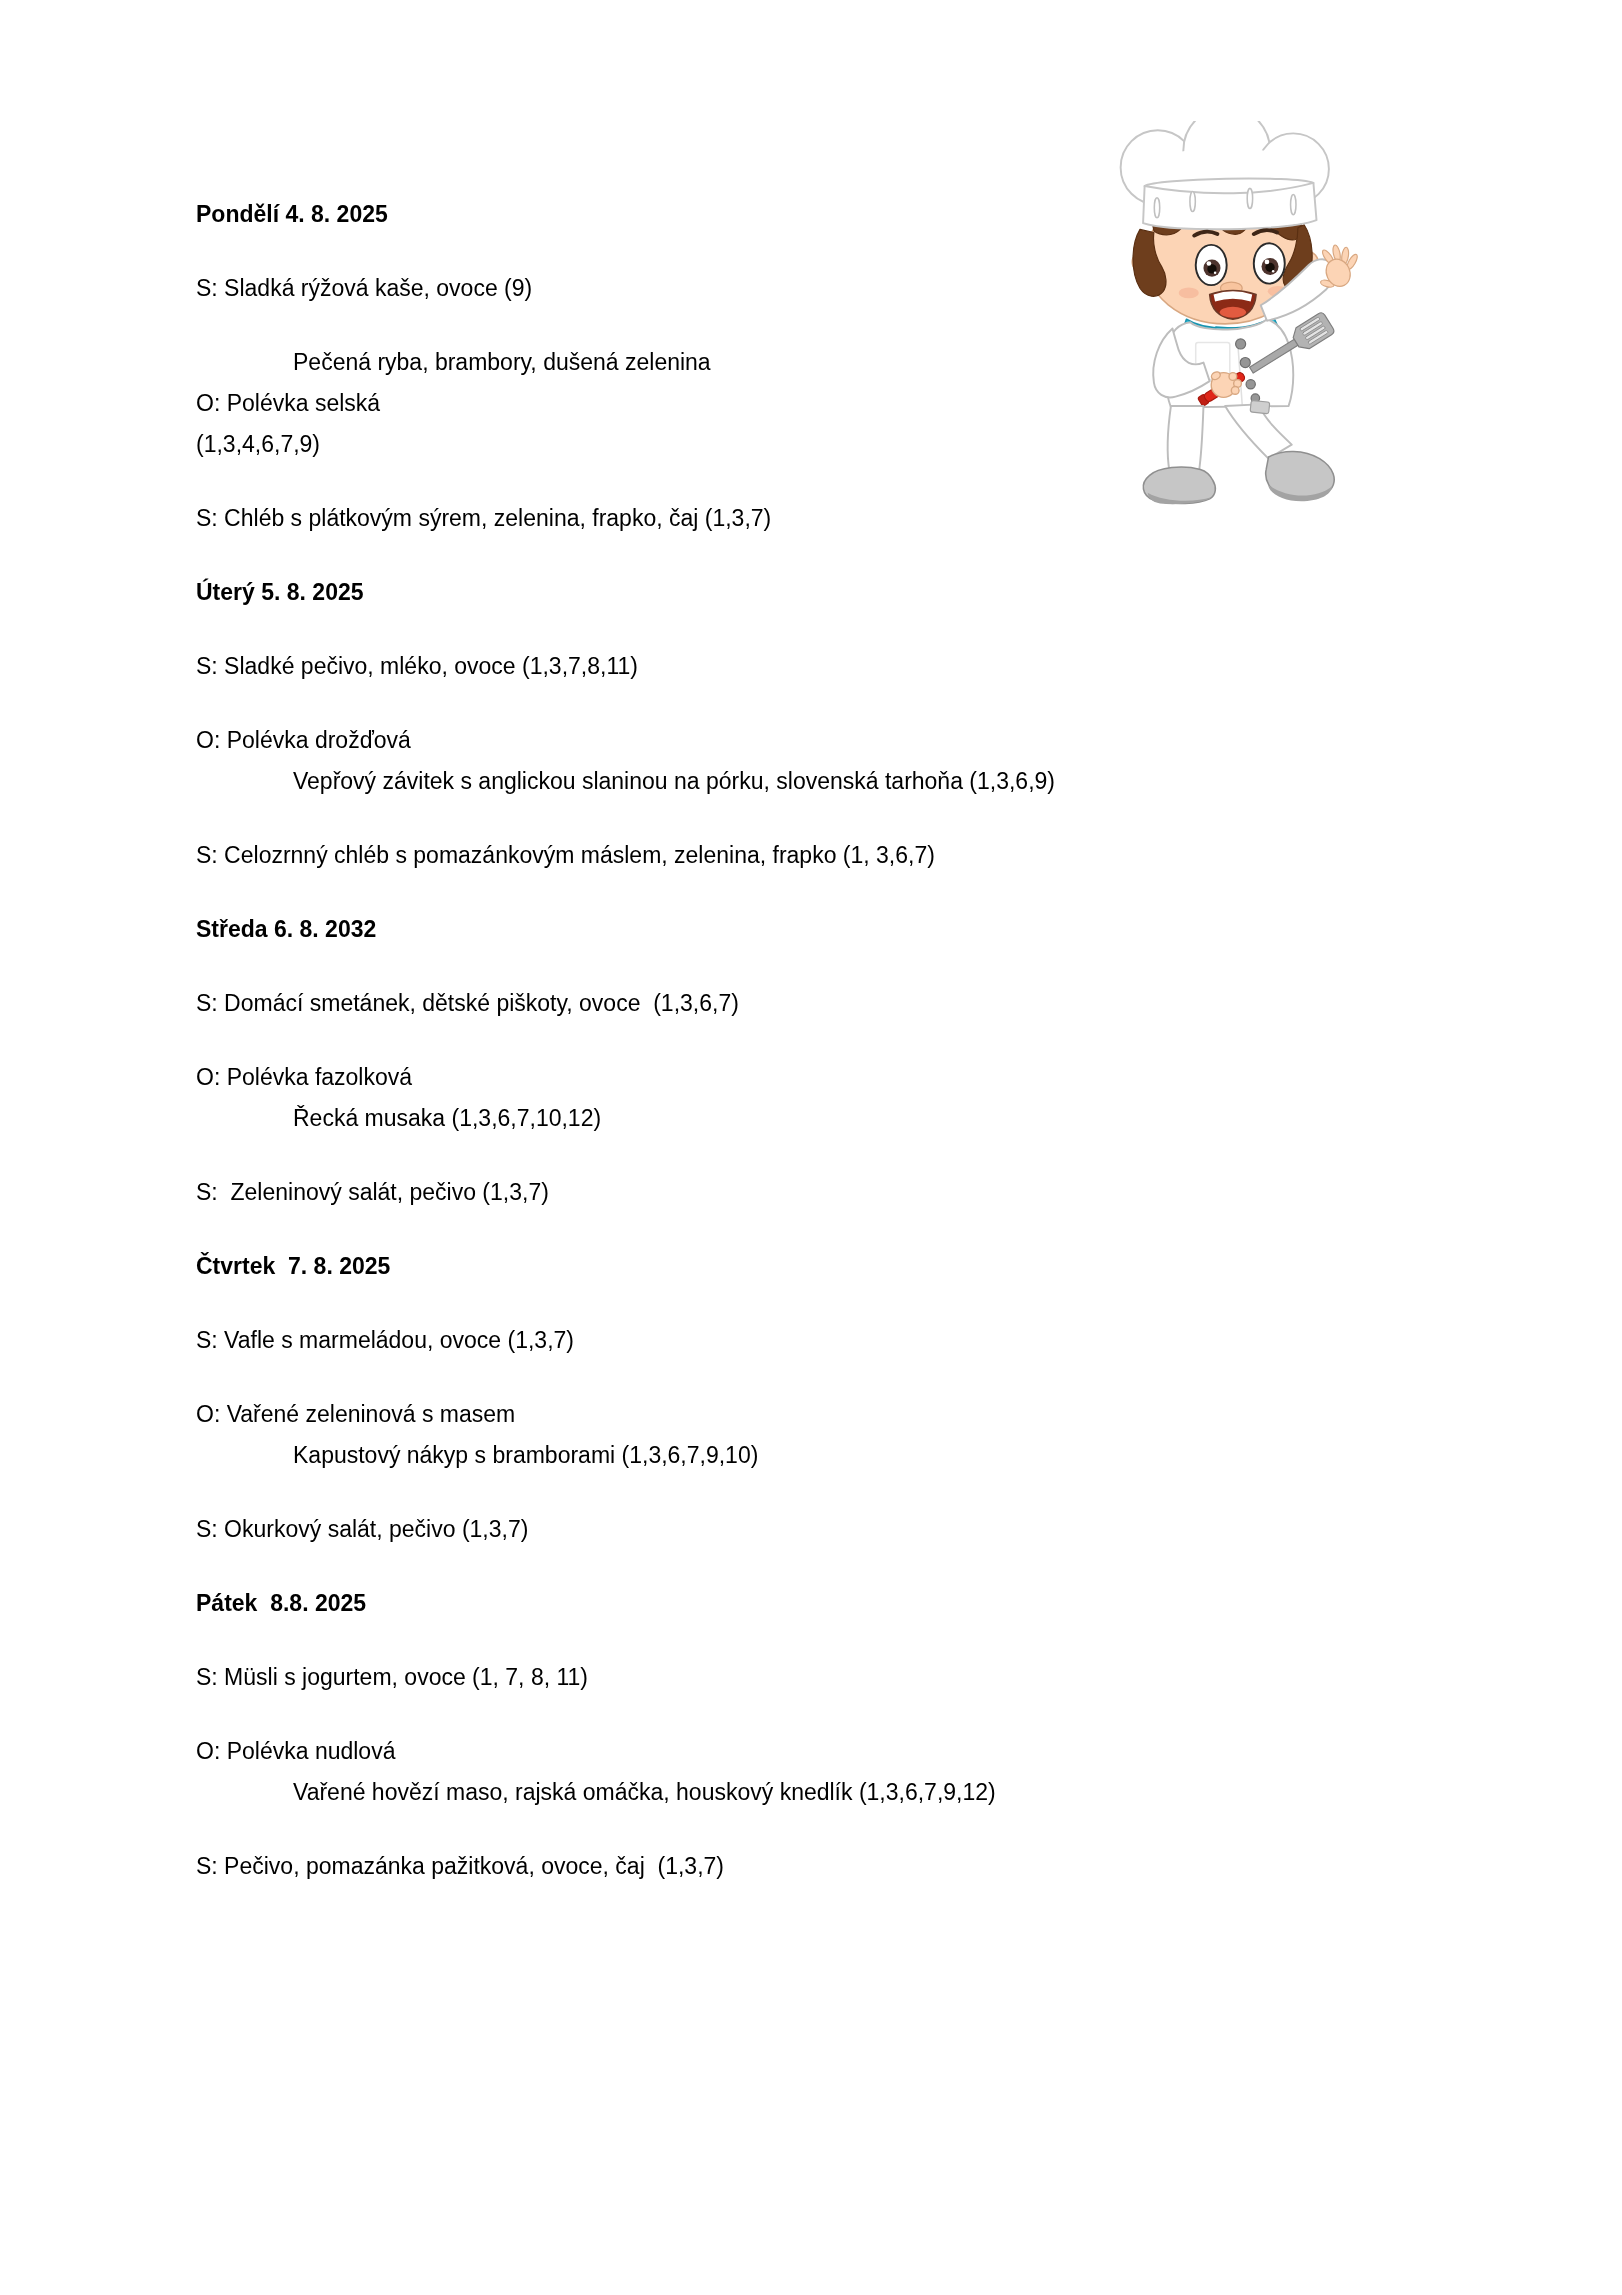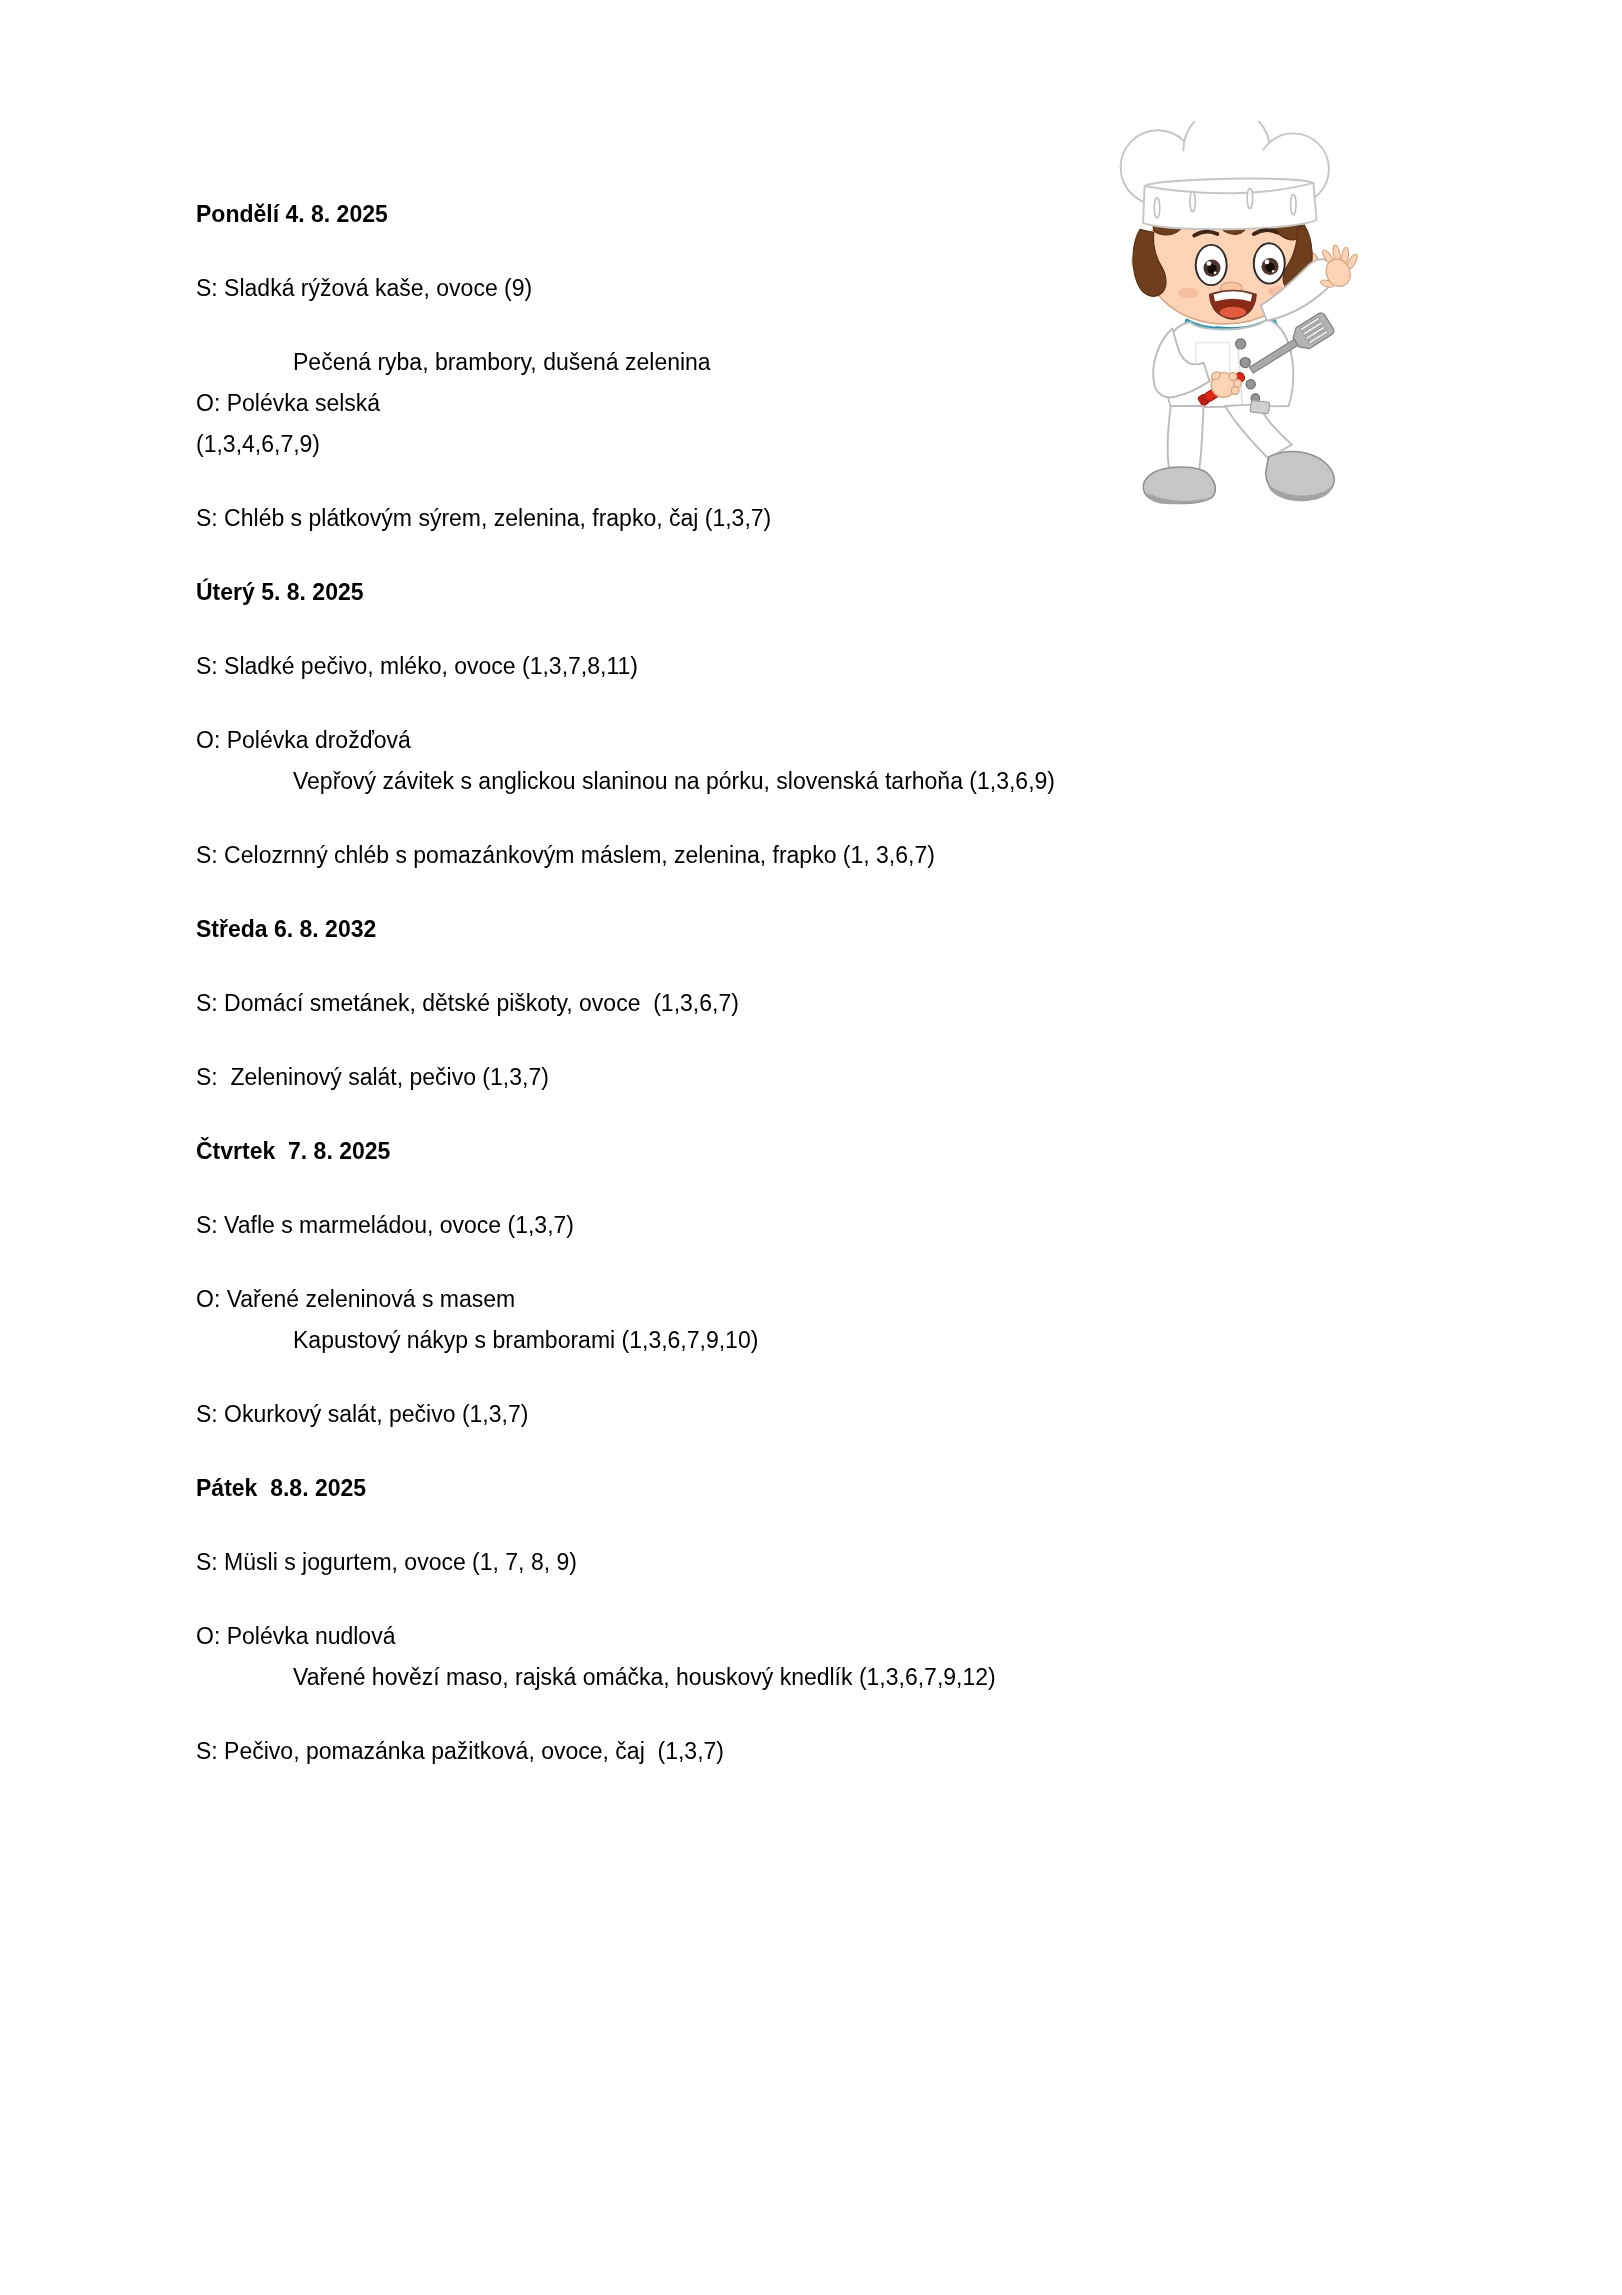--- a/index.html
+++ b/index.html
@@ -50,33 +50,34 @@
     <section>
       <p class="para day-heading">Úterý 5. 8. 2025</p>
       <p class="para">S: Sladké pečivo, mléko, ovoce (1,3,7,8,11)</p>
       <div class="para"><div class="lunch-line">O: Polévka drožďová</div><div class="lunch-line indent">Vepřový závitek s anglickou slaninou na pórku, slovenská tarhoňa (1,3,6,9)</div></div>
       <p class="para">S: Celozrnný chléb s pomazánkovým máslem, zelenina, frapko (1, 3,6,7)</p>
     </section>
 
     <section>
       <p class="para day-heading">Středa 6. 8. 2032</p>
       <p class="para">S: Domácí smetánek, dětské piškoty, ovoce  (1,3,6,7)</p>
+      <div class="para"><div class="lunch-line">O: Polévka fazolková</div><div class="lunch-line indent">Řecká musaka (1,3,6,7,10,12)</div></div>
       <p class="para">S:  Zeleninový salát, pečivo (1,3,7)</p>
     </section>
 
     <section>
       <p class="para day-heading">Čtvrtek  7. 8. 2025</p>
       <p class="para">S: Vafle s marmeládou, ovoce (1,3,7)</p>
       <div class="para"><div class="lunch-line">O: Vařené zeleninová s masem</div><div class="lunch-line indent">Kapustový nákyp s bramborami (1,3,6,7,9,10)</div></div>
       <p class="para">S: Okurkový salát, pečivo (1,3,7)</p>
     </section>
 
     <section>
       <p class="para day-heading">Pátek  8.8. 2025</p>
-      <p class="para">S: Müsli s jogurtem, ovoce (1, 7, 8, 9)</p>
+      <p class="para">S: Müsli s jogurtem, ovoce (1, 7, 8, 11)</p>
       <div class="para"><div class="lunch-line">O: Polévka nudlová</div><div class="lunch-line indent">Vařené hovězí maso, rajská omáčka, houskový knedlík (1,3,6,7,9,12)</div></div>
       <p class="para">S: Pečivo, pomazánka pažitková, ovoce, čaj  (1,3,7)</p>
     </section>
 
   </div>
 
   <svg class="chef" viewBox="0 0 350 505" xmlns="http://www.w3.org/2000/svg">
     <g stroke-linejoin="round" stroke-linecap="round">
 
       <g>

